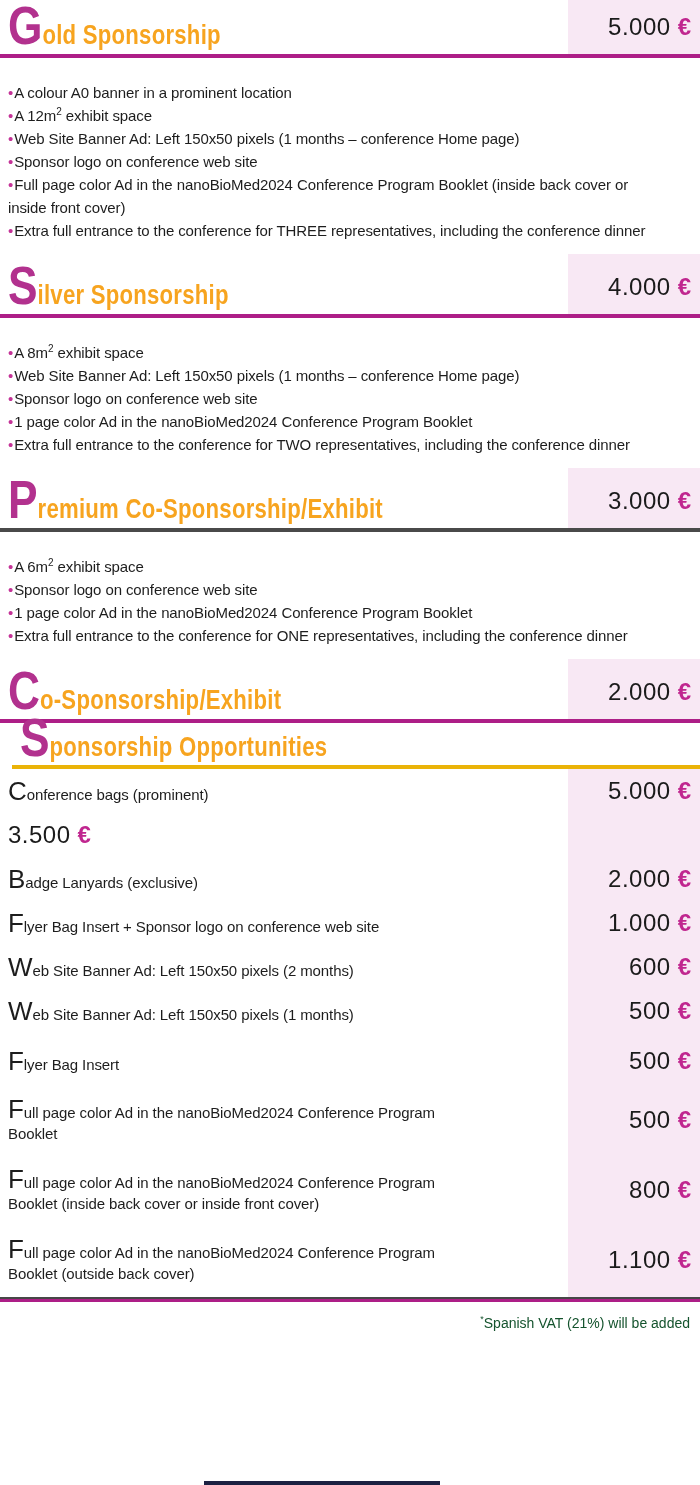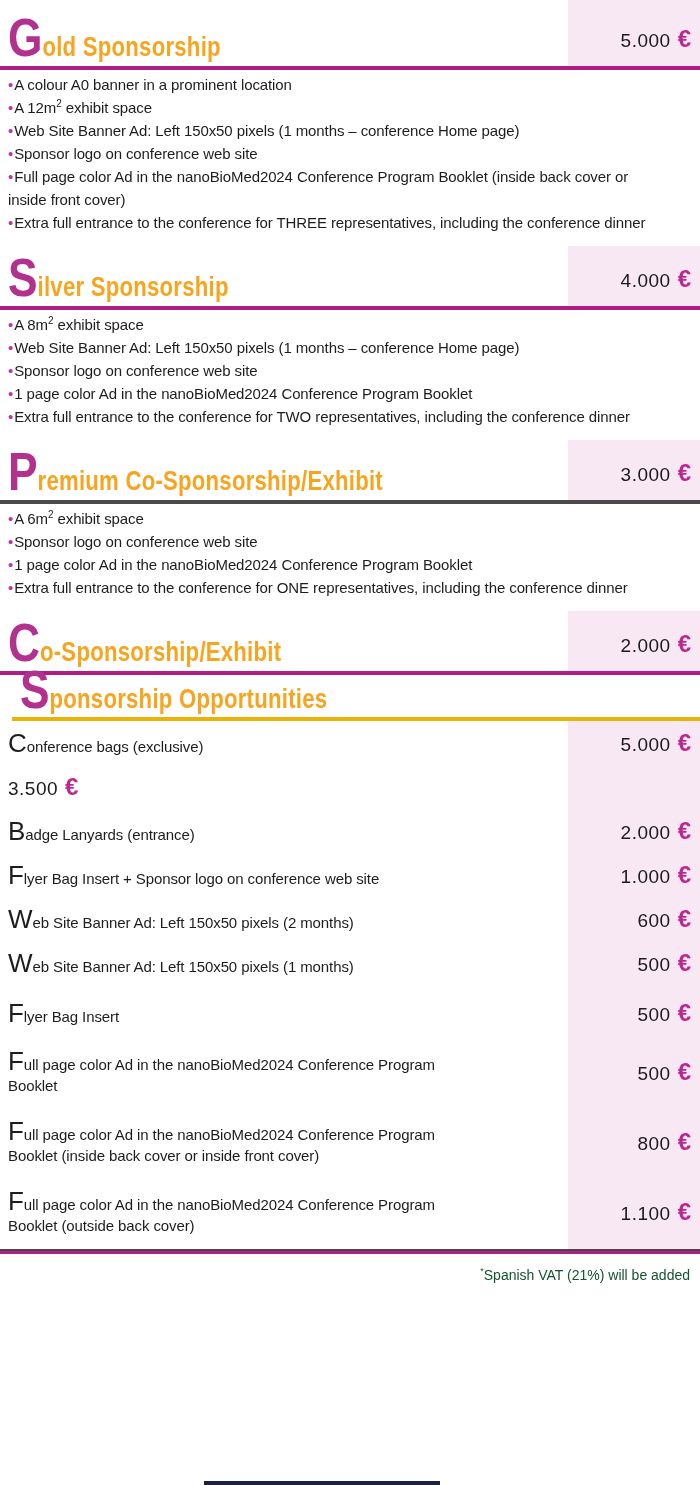--- a/index.html
+++ b/index.html
@@ -1,33 +1,33 @@
 <!DOCTYPE html>
 <html><head>
 <meta charset="utf-8">
 <style>
   html,body { margin:0; padding:0; background:#ffffff; }
   body { width:700px; height:1485px; font-family:"Liberation Sans", sans-serif; }
   .page { position:relative; width:700px; height:1485px; overflow:hidden; background:#fff; }
 
   
   .tier-head { position:relative; height:64px; box-sizing:border-box; border-bottom:4px solid #ad1e87; }
-  .tier-head.first { height:70px; }
+  .tier-head.first { height:58px; }
   .tier-head.dark-rule { border-bottom-color:#4a4a4a;padding-left:8px; }
   .head-band { position:absolute; top:0; right:0; bottom:0; width:132px; background:#f8e8f4; }
   .tier-title { position:absolute; left:8px; bottom:3px; white-space:nowrap;
                 transform:scaleX(0.82); transform-origin:left bottom; }
   .cap-lg { font-size:54px; line-height:0.8; font-weight:700; color:#b2318e; }
   .title-rest { font-size:27px; font-weight:700; color:#f7a41f; letter-spacing:0.3px; }
   .tier-price { position:absolute; right:9px; bottom:13px; white-space:nowrap; }
-  .amount { font-size:19px; color:#1b1b1b; letter-spacing:0.5px; }
+  .amount { font-size:24px; color:#1b1b1b; letter-spacing:0.5px; }
   .euro { font-size:24px; color:#c0268f; font-weight:700; margin-left:7px; }
 
   
-  .features { list-style:none; margin:0; padding:3px 30px 12px 8px; }
+  .features { list-style:none; margin:0; padding:23px 30px 12px 8px; }
   .features li { font-size:15px; line-height:23px; color:#1d1d1d; letter-spacing:-0.1px; }
   .dot { color:#c43397; margin-right:1px; }
   sup.sq { font-size:10px; line-height:0; }
 
   
   .list-header { position:relative; height:46px; box-sizing:border-box; border-bottom:4px solid #eab308;margin-left:12px; }
   .list-header.tight { height:42px; margin-top:20px; }
   .list-title { position:absolute; left:8px; bottom:2px; white-space:nowrap;
                 transform:scaleX(0.82); transform-origin:left bottom; }
 
@@ -108,28 +108,28 @@
     </div>
   </section>
 
   <section>
     <div class="list-header">
       <div class="list-title"><span class="cap-lg">S</span><span class="title-rest">ponsorship Opportunities</span></div>
     </div>
     <div class="opps-body">
       <div class="band"></div>
       <div class="opp-row so-row">
-        <div class="opp-label"><span class="cap-md">C</span><span>onference bags (exclusive)</span></div>
+        <div class="opp-label"><span class="cap-md">C</span><span>onference bags (prominent)</span></div>
         <div class="opp-price"><span class="amount">5.000</span><span class="euro">€</span></div>
       </div>
       <div class="opp-row so-row">
         <div class="opp-price"><span class="amount">3.500</span><span class="euro">€</span></div>
       </div>
       <div class="opp-row so-row">
-        <div class="opp-label"><span class="cap-md">B</span><span>adge Lanyards (entrance)</span></div>
+        <div class="opp-label"><span class="cap-md">B</span><span>adge Lanyards (exclusive)</span></div>
         <div class="opp-price"><span class="amount">2.000</span><span class="euro">€</span></div>
       </div>
       <div class="opp-row so-row">
         <div class="opp-label"><span class="cap-md">F</span><span>lyer Bag Insert + Sponsor logo on conference web site</span></div>
         <div class="opp-price"><span class="amount">1.000</span><span class="euro">€</span></div>
       </div>
       <div class="opp-row so-row">
         <div class="opp-label"><span class="cap-md">W</span><span>eb Site Banner Ad: Left 150x50 pixels (2 months)</span></div>
         <div class="opp-price"><span class="amount">600</span><span class="euro">€</span></div>
       </div>

